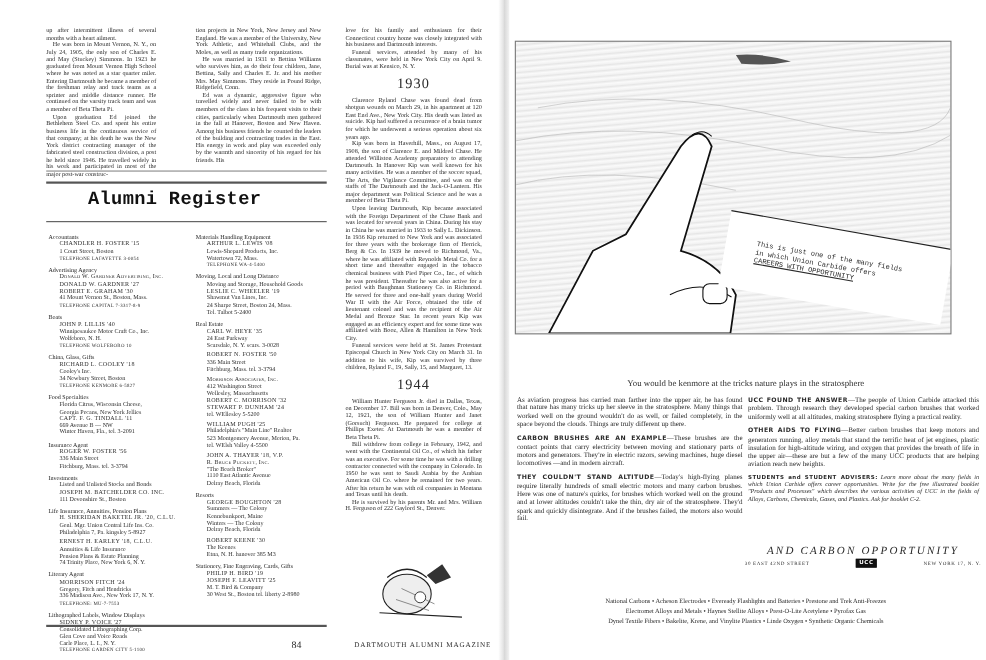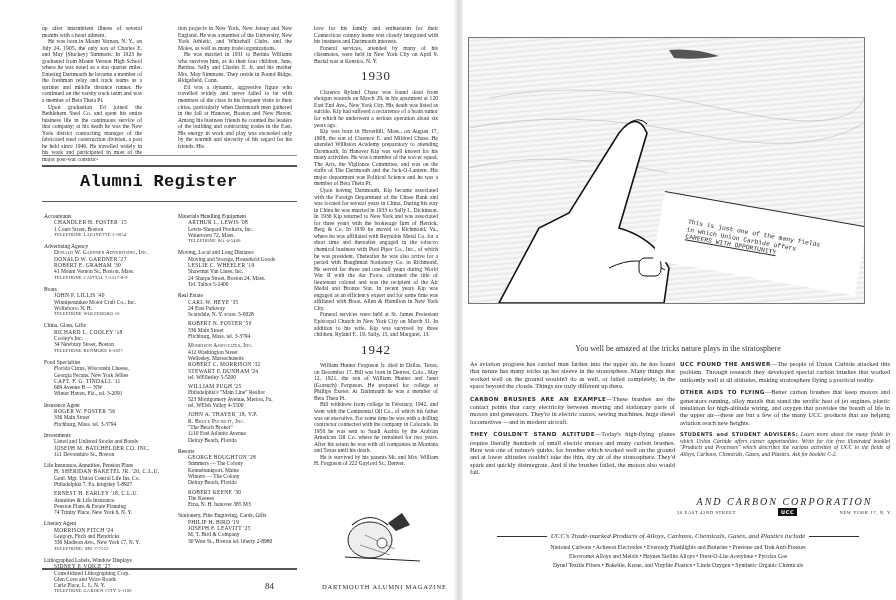--- a/index.html
+++ b/index.html
@@ -62,21 +62,21 @@
   </div>
 
   <div class="col" style="left:314px;top:25px;width:124px;">
     <p class="noind">love for his family and enthusiasm for their Connecticut country home was closely integrated with his business and Dartmouth interests.</p>
     <p>Funeral services, attended by many of his classmates, were held in New York City on April 9. Burial was at Kensico, N. Y.</p>
     <div class="year">1930</div>
     <p>Clarence Ryland Chase was found dead from shotgun wounds on March 29, in his apartment at 120 East End Ave., New York City. His death was listed as suicide. Kip had suffered a recurrence of a brain tumor for which he underwent a serious operation about six years ago.</p>
     <p>Kip was born in Haverhill, Mass., on August 17, 1908, the son of Clarence E. and Mildred Chase. He attended Williston Academy preparatory to attending Dartmouth. In Hanover Kip was well known for his many activities. He was a member of the soccer squad, The Arts, the Vigilance Committee, and was on the staffs of The Dartmouth and the Jack-O-Lantern. His major department was Political Science and he was a member of Beta Theta Pi.</p>
     <p>Upon leaving Dartmouth, Kip became associated with the Foreign Department of the Chase Bank and was located for several years in China. During his stay in China he was married in 1933 to Sally L. Dickinson. In 1936 Kip returned to New York and was associated for three years with the brokerage firm of Herrick, Berg &amp; Co. In 1939 he moved to Richmond, Va., where he was affiliated with Reynolds Metal Co. for a short time and thereafter engaged in the tobacco chemical business with Pied Piper Co., Inc., of which he was president. Thereafter he was also active for a period with Baughman Stationery Co. in Richmond. He served for three and one-half years during World War II with the Air Force, obtained the title of lieutenant colonel and was the recipient of the Air Medal and Bronze Star. In recent years Kip was engaged as an efficiency expert and for some time was affiliated with Booz, Allen &amp; Hamilton in New York City.</p>
     <p>Funeral services were held at St. James Protestant Episcopal Church in New York City on March 31. In addition to his wife, Kip was survived by three children, Ryland F., 19, Sally, 15, and Margaret, 13.</p>
-    <div class="year">1942</div>
+    <div class="year">1944</div>
     <p>William Hunter Ferguson Jr. died in Dallas, Texas, on December 17. Bill was born in Denver, Colo., May 12, 1921, the son of William Hunter and Janet (Gorsuch) Ferguson. He prepared for college at Phillips Exeter. At Dartmouth he was a member of Beta Theta Pi.</p>
     <p>Bill withdrew from college in February, 1942, and went with the Continental Oil Co., of which his father was an executive. For some time he was with a drilling contractor connected with the company in Colorado. In 1950 he was sent to Saudi Arabia by the Arabian American Oil Co. where he remained for two years. After his return he was with oil companies in Montana and Texas until his death.</p>
     <p>He is survived by his parents Mr. and Mrs. William H. Ferguson of 222 Gaylord St., Denver.</p>
   </div>
 
   <svg style="position:absolute;left:330px;top:505px;" width="100" height="60">
     <ellipse cx="40" cy="35" rx="22" ry="18" fill="#eee" stroke="#222" stroke-width="1"></ellipse>
     <path d="M22 20 Q40 5 58 20" fill="none" stroke="#222" stroke-width="1.2"></path>
     <path d="M58 18 L72 8 L80 20 L66 26 Z" fill="#333"></path>
     <path d="M15 52 L90 56" stroke="#222" stroke-width="1"></path>
@@ -220,42 +220,39 @@
       <path d="M140 230 Q170 215 196 232" fill="none" stroke="#111" stroke-width="1"></path>
       <rect x="170" y="220" width="22" height="18" rx="6" fill="#fff" stroke="#111" stroke-width="1"></rect>
     </svg>
     <div class="card">
       <div>This is just one of the many fields</div>
       <div>in which Union Carbide offers</div>
       <div class="u">CAREERS WITH OPPORTUNITY</div>
     </div>
   </div>
 
-  <div class="subhead">You well be amazed at the tricks nature plays in the stratosphere</div>
+  <div class="subhead">You would be kenmore at the tricks nature plays in the stratosphere</div>
 
   <div class="adcol" style="left:10px;top:360px;width:205px;">
     <p><span>As aviation progress has carried man farther into the upper air, he has found that nature has many tricks up her sleeve in the stratosphere. Many things that worked well on the ground wouldn't do as well, or failed completely, in the space beyond the clouds. Things are truly different up there.</span></p>
     <p><span class="lead">CARBON BRUSHES ARE AN EXAMPLE</span><span>—These brushes are the contact points that carry electricity between moving and stationary parts of motors and generators. They're in electric razors, sewing machines, huge diesel locomotives —and in modern aircraft.</span></p>
     <p><span class="lead">THEY COULDN'T STAND ALTITUDE</span><span>—Today's high-flying planes require literally hundreds of small electric motors and many carbon brushes. Here was one of nature's quirks, for brushes which worked well on the ground and at lower altitudes couldn't take the thin, dry air of the stratosphere. They'd spark and quickly disintegrate. And if the brushes failed, the motors also would fail.</span></p>
   </div>
 
   <div class="adcol" style="left:220px;top:360px;width:210px;">
     <p><span class="lead">UCC FOUND THE ANSWER</span><span>—The people of Union Carbide attacked this problem. Through research they developed special carbon brushes that worked uniformly well at all altitudes, making stratosphere flying a practical reality.</span></p>
     <p><span class="lead">OTHER AIDS TO FLYING</span><span>—Better carbon brushes that keep motors and generators running, alloy metals that stand the terrific heat of jet engines, plastic insulation for high-altitude wiring, and oxygen that provides the breath of life in the upper air—these are but a few of the many UCC products that are helping aviation reach new heights.</span></p>
     <p class="stud"><span class="lead">STUDENTS and STUDENT ADVISERS:</span><span> Learn more about the many fields in which Union Carbide offers career opportunities. Write for the free illustrated booklet "Products and Processes" which describes the various activities of UCC in the fields of Alloys, Carbons, Chemicals, Gases, and Plastics. Ask for booklet C-2.</span></p>
   </div>
 
   <div class="brand" style="top:498px;">
-    <div class="l2">AND CARBON CORPORATION</div>
+    <div class="l2">AND CARBON OPPORTUNITY</div>
     <div class="l3">
       <span>30 EAST 42ND STREET</span>
       <span class="ucclogo">UCC</span>
       <span>NEW YORK 17, N. Y.</span>
     </div>
   </div>
 
-  <div class="tm">
-    <span class="tmline"></span><span>UCC's Trade-marked Products of Alloys, Carbons, Chemicals, Gases, and Plastics include</span><span class="tmline"></span>
-  </div>
   <div class="prod b" style="top:544px;">National Carbons  •  Acheson Electrodes  •  Eveready Flashlights and Batteries  •  Prestone and Trek Anti-Freezes</div>
   <div class="prod b" style="top:553px;">Electromet Alloys and Metals  •  Haynes Stellite Alloys  •  Prest-O-Lite Acetylene  •  Pyrofax Gas</div>
   <div class="prod b" style="top:562px;">Dynel Textile Fibers  •  Bakelite, Krene, and Vinylite Plastics  •  Linde Oxygen  •  Synthetic Organic Chemicals</div>
 </div>
 
 </body></html>

